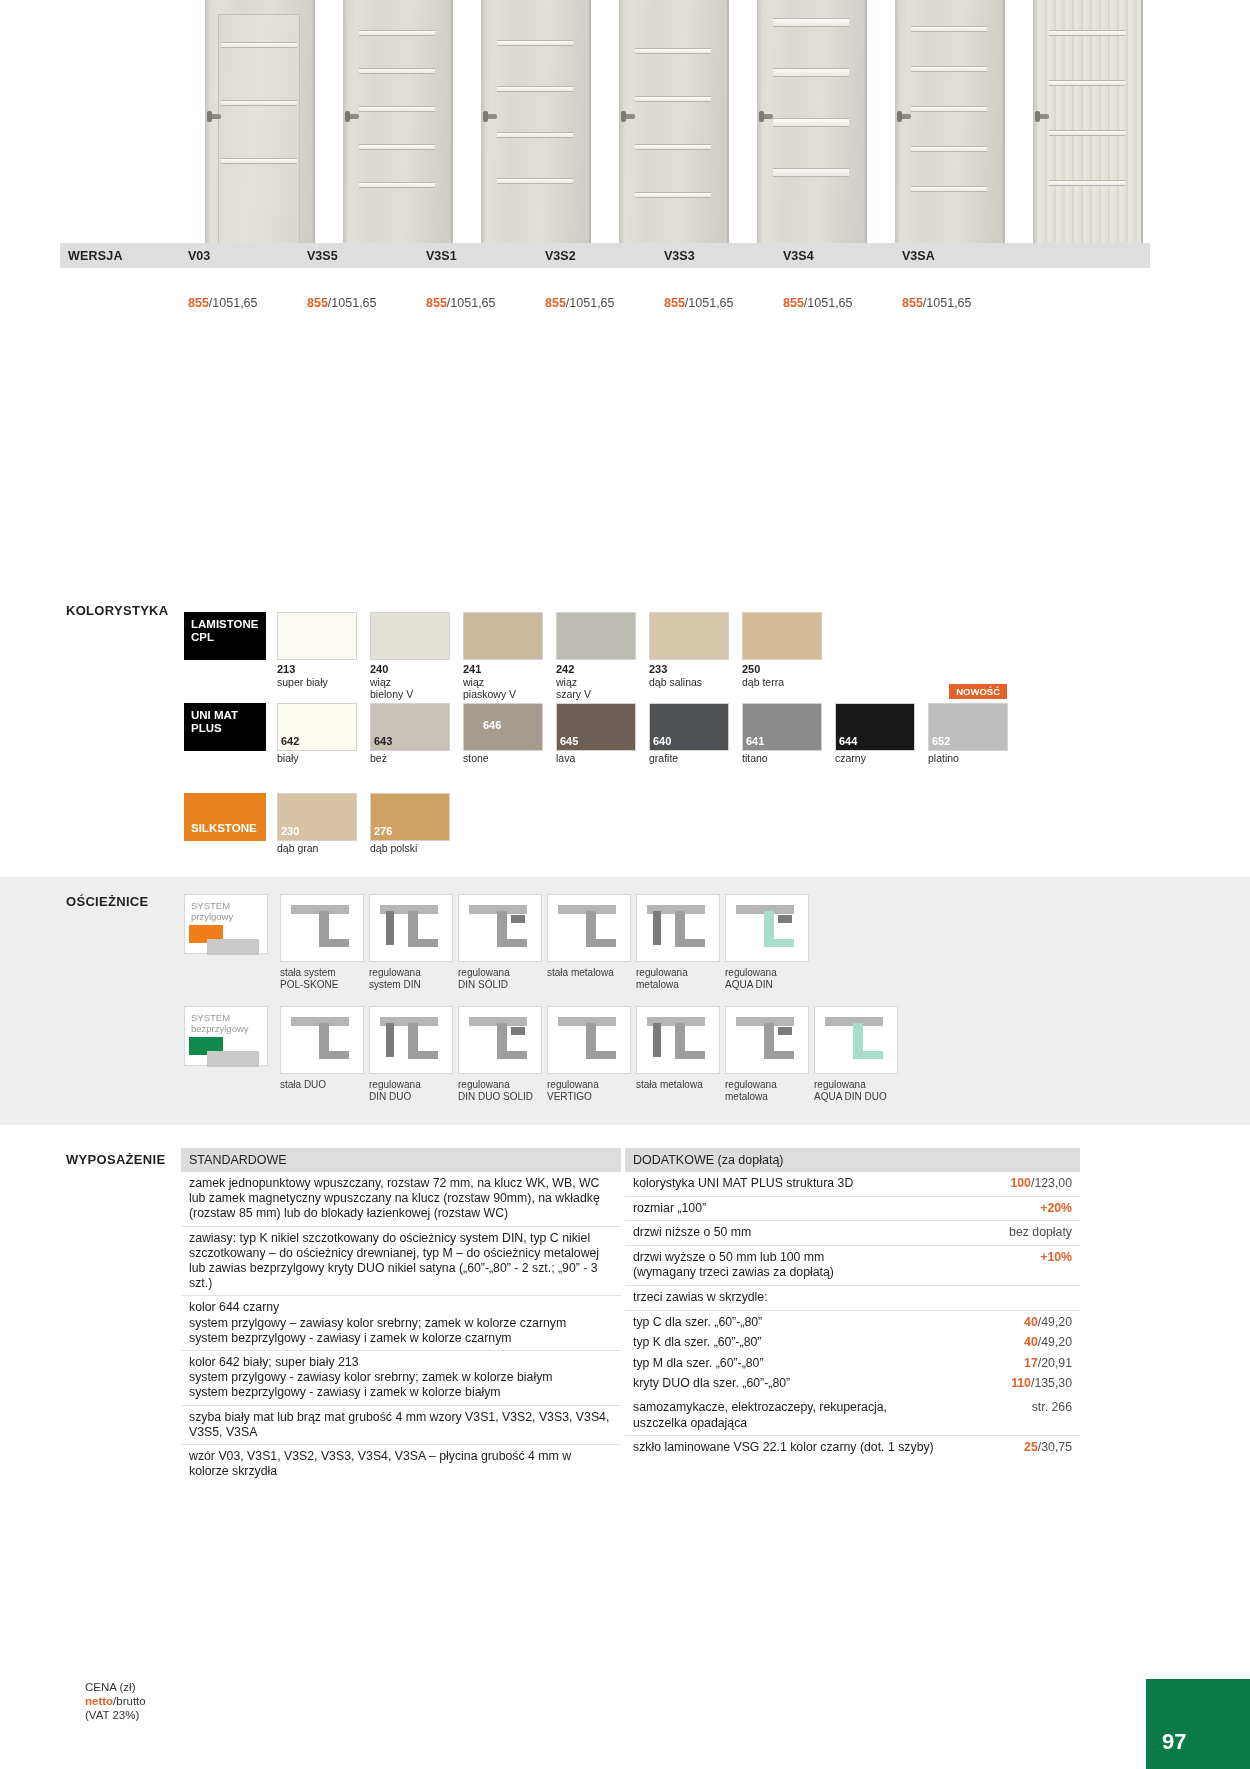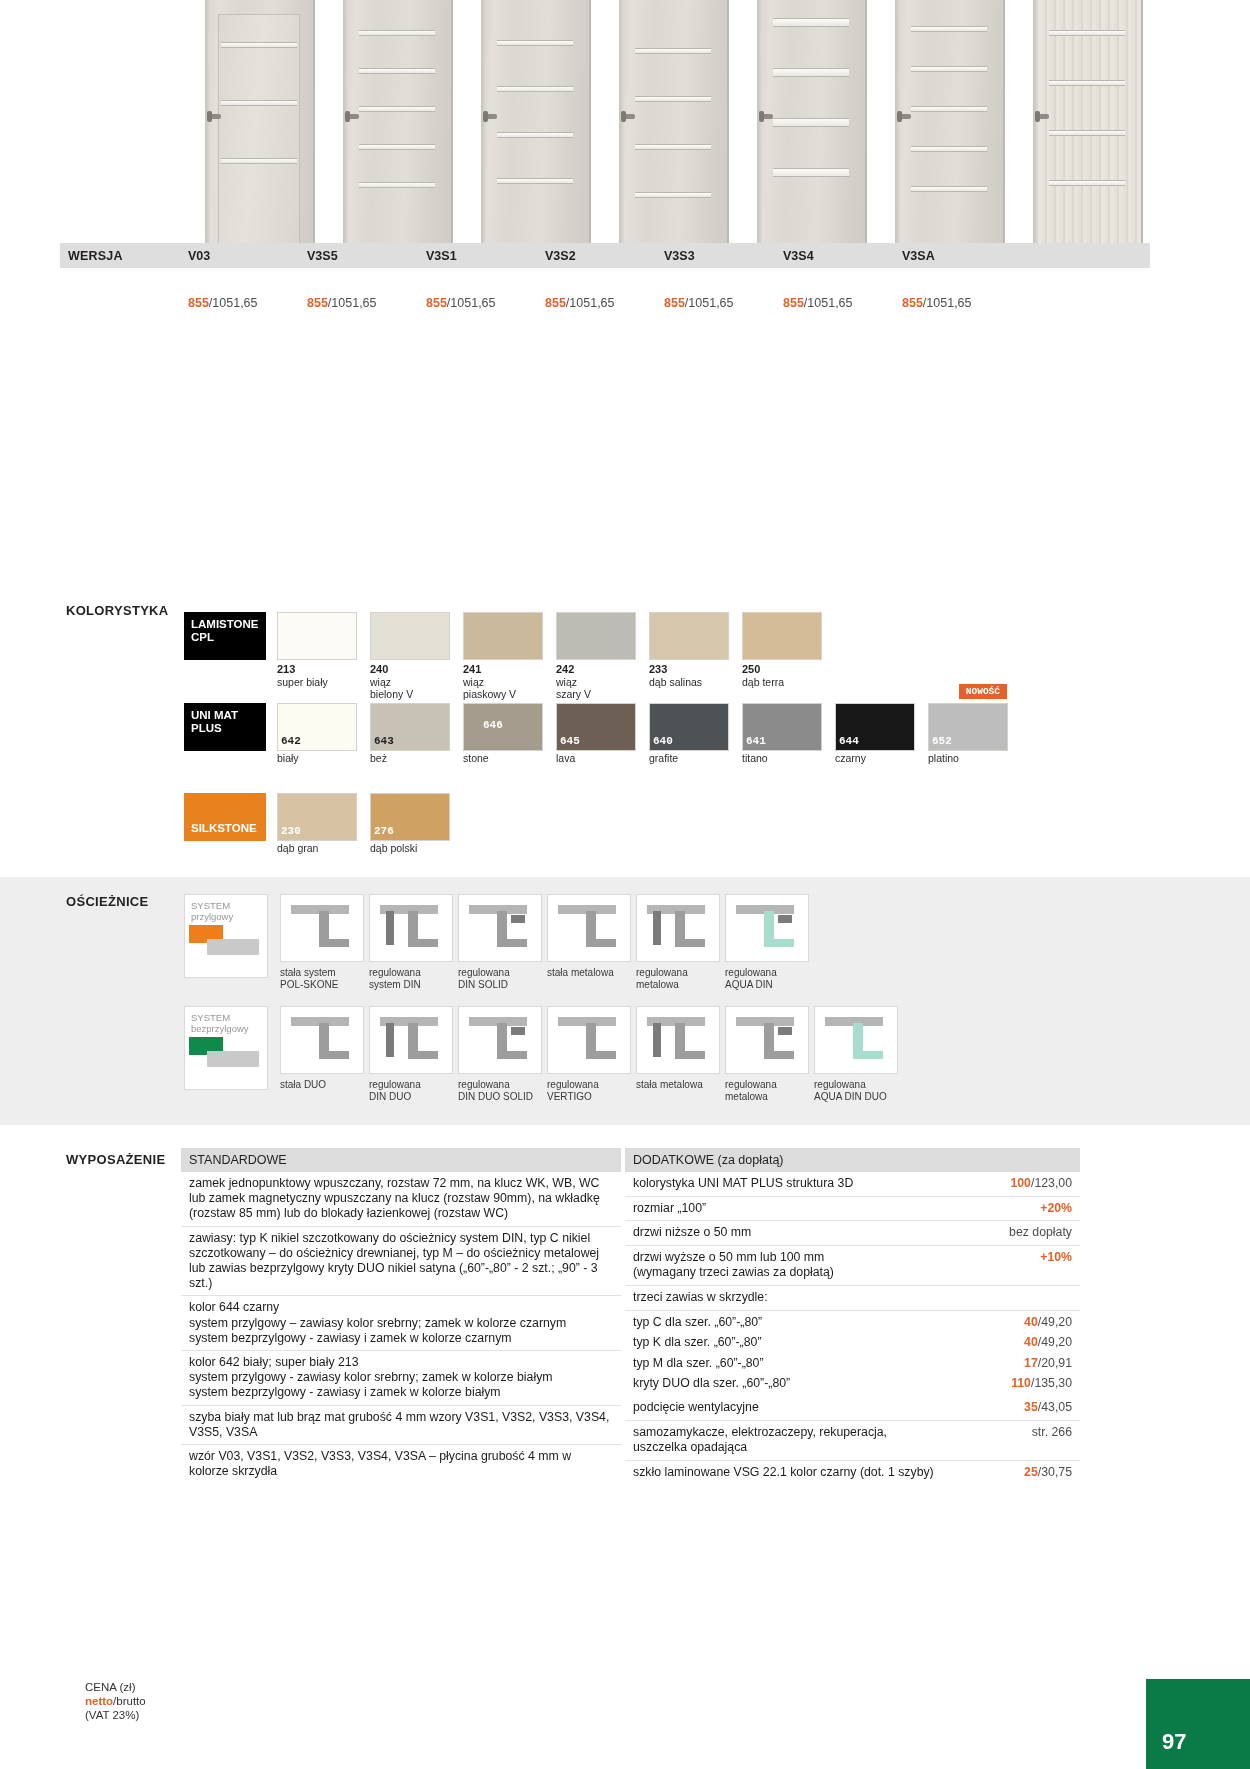--- a/index.html
+++ b/index.html
@@ -83,38 +83,38 @@
     width:82px; height:48px; color:#fff;
     font-size:11.5px; font-weight:bold; line-height:13px;
     padding:6px 0 0 7px;
   }
   .brand-lamistone { background:#000000; }
   .brand-unimat { background:#000000; }
   .brand-silkstone { background:#e8821e; display:flex; align-items:flex-end; padding-bottom:6px;}
   .swatch-row { display:flex; gap:0; }
   .swatch-item { width:86px; margin-right:7px; position:relative; }
   .sw {
-    width:80px; height:48px; border:1px solid #d5d2cc; position:relative;font-family:Liberation Mono, monospace;
+    width:80px; height:48px; border:1px solid #d5d2cc; position:relative;
   }
   .sw-code { font-size:11px; font-weight:bold; margin-top:3px; }
   .sw-name { font-size:10.5px; line-height:12px; color:#2b2b2b; margin-top:1px; }
   .nowosc {
     position:absolute; right:0; top:-20px;
     background:#e2622a; color:#fff; font-size:9.5px; font-weight:bold;
     padding:2px 7px;
   }
 
   
   .osc-band {
     position:absolute; left:0; top:877px; width:1250px; height:248px;
     background:#eeeeee;
   }
   #osciez-label { left:66px; top:894px; }
   .sys-tile {
-    width:84px; height:84px; background:#fff; border:1px solid #d9d9d9;
+    width:84px; height:60px; background:#fff; border:1px solid #d9d9d9;
     position:relative; font-size:9.5px; color:#999; padding:5px 0 0 6px; line-height:11px;
   }
   .sys-tile .blk { position:absolute; }
   .frame-row { position:absolute; display:flex; gap:0; }
   .frame-item { width:88px; margin-right:1px; }
   .frame-box {
     width:84px; height:68px; background:#fff; border:1px solid #d9d9d9;
     position:relative; overflow:hidden;
   }
   .frame-cap { font-size:10px; line-height:11.5px; color:#3a3a3a; margin-top:5px; }
@@ -543,26 +543,20 @@
           </div>
         </div>
         <div class="eq-row tight" style="border-bottom: none;">
           <div class="eq-dual">
             <div class="eq-sub">kryty DUO dla szer. „60”-„80”</div>
             <div class="eq-price"><b>110</b><span>/135,30</span></div>
           </div>
         </div>
         <div class="eq-row">
           <div class="eq-dual">
-            <div class="eq-sub">podcięcie wentylacyjne</div>
-            <div class="eq-price"><b>35</b><span>/43,05</span></div>
-          </div>
-        </div>
-        <div class="eq-row">
-          <div class="eq-dual">
             <div class="eq-sub">samozamykacze, elektrozaczepy, rekuperacja,<br>uszczelka opadająca</div>
             <div class="eq-price">str. 266</div>
           </div>
         </div>
         <div class="eq-row">
           <div class="eq-dual">
             <div class="eq-sub">szkło laminowane VSG 22.1 kolor czarny (dot. 1 szyby)</div>
             <div class="eq-price"><b>25</b><span>/30,75</span></div>
           </div>
         </div>

